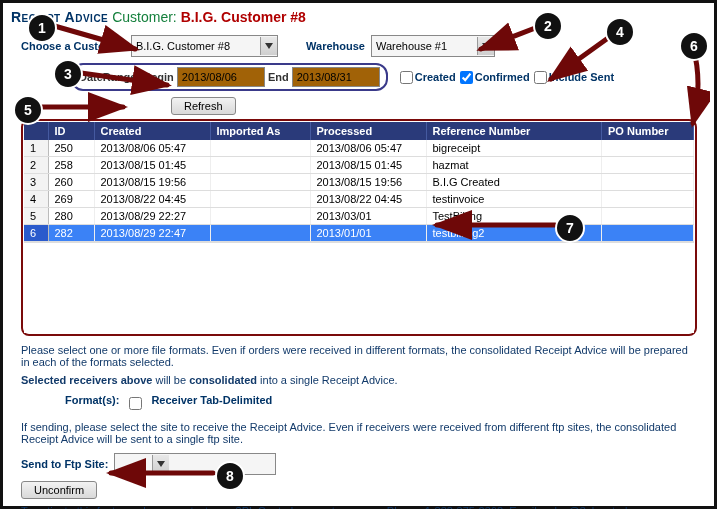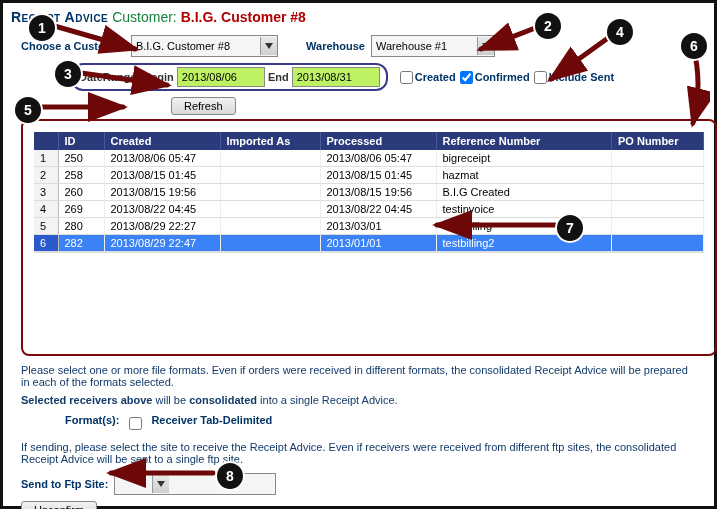--- a/index.html
+++ b/index.html
@@ -54,41 +54,41 @@
 .date-container {
   display: inline-flex;
   align-items: center;
   border: 2px solid #3a3a8a;
   border-radius: 12px;
   padding: 2px 6px;
   margin-left: 50px;
 }
 .date-container .dlbl { font-weight: bold; color: #333; }
 .date-input {
-  border: 1px solid #888; background: #bef264; height: 18px; width: 78px; padding: 0 4px; font-size: 11px;
+  border: 1px solid #888; background: #a16207; height: 18px; width: 78px; padding: 0 4px; font-size: 11px;
 }
 .check-row {
   display: inline-flex; align-items: center; gap: 4px; margin-left: 6px;
 }
 .checkwrap { display:inline-flex; align-items:center; gap:2px; }
 .checkwrap input { margin:0; }
 .refresh-btn, .unconfirm-btn {
   background: linear-gradient(#f2f2f2,#d9d9d9);
   border: 1px solid #888;
   border-radius: 3px;
   padding: 2px 12px;
   font-size: 11px;
   cursor: pointer;
 }
 .refresh-wrap { margin: 4px 0 4px 130px; padding-left: 36px; }
 .table-zone {
   margin: 2px 16px;
   border: 2px solid #7a0a0a;
   border-radius: 8px;
-  padding: 11px;
+  padding: 1px;
   position: relative;
   width: 670px;
 }
 table.grid {
   border-collapse: collapse;
   width: 100%;
   table-layout: fixed;
   font-size: 11px;
 }
 table.grid th {

